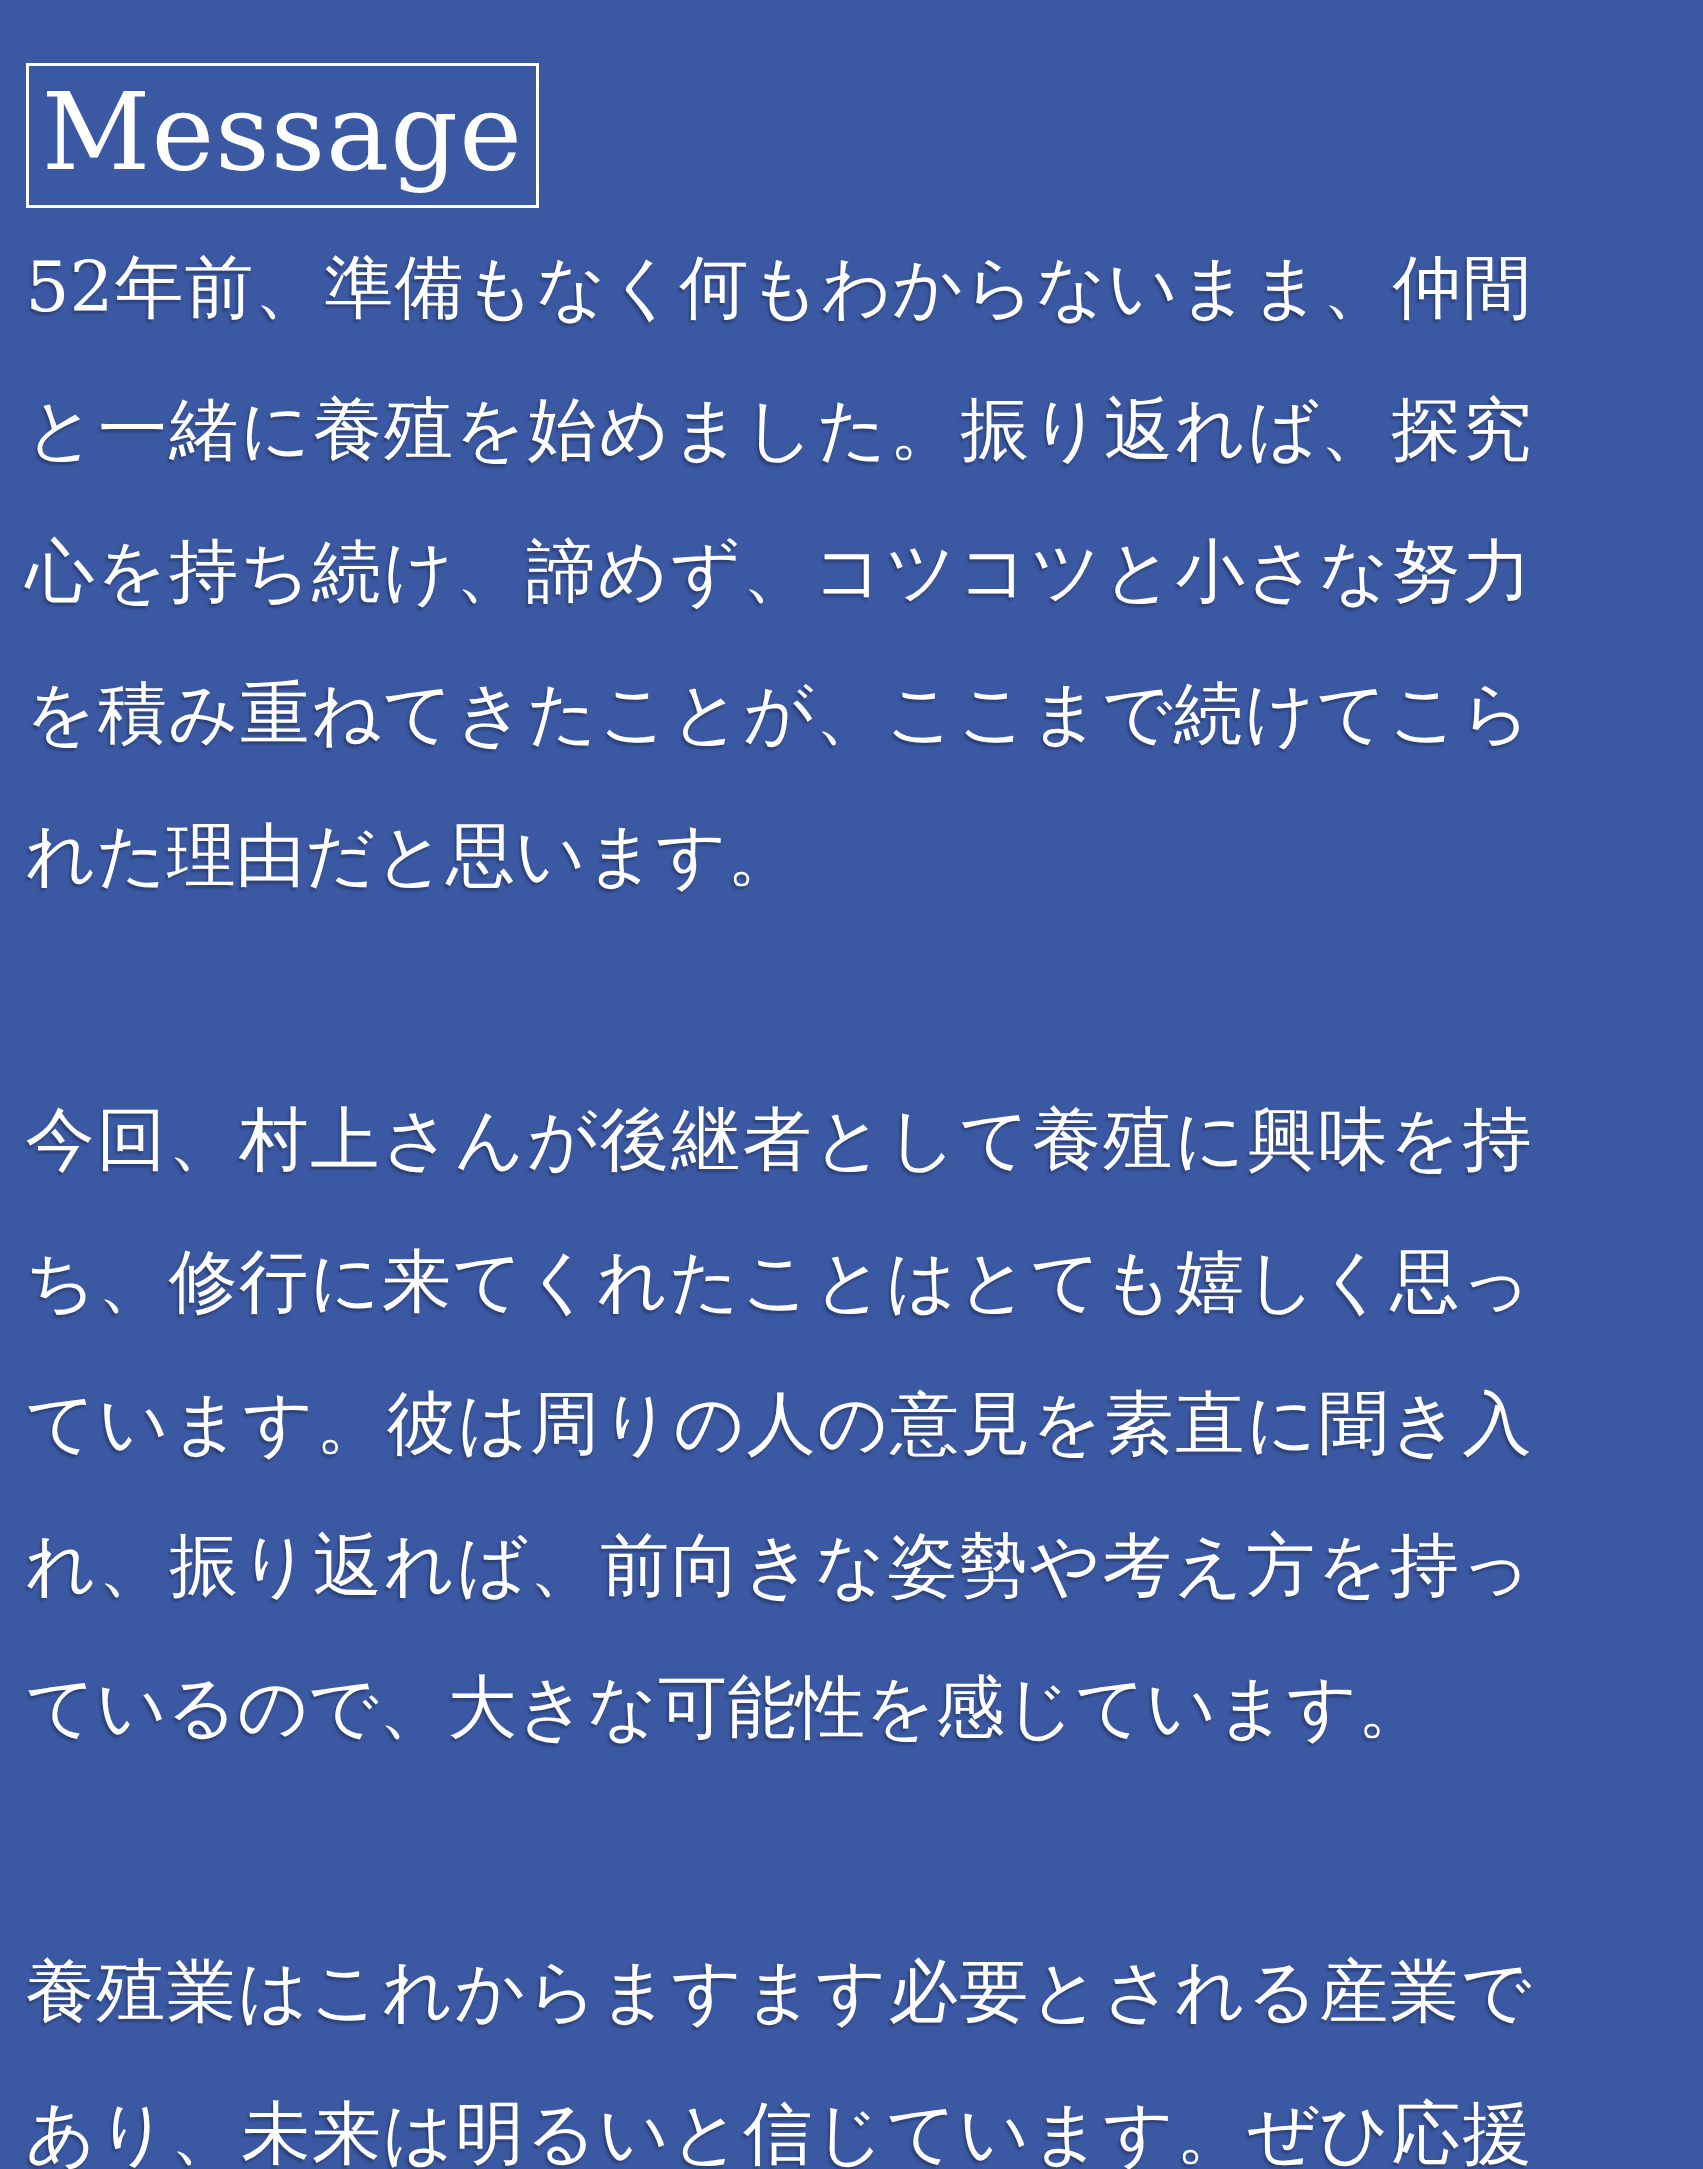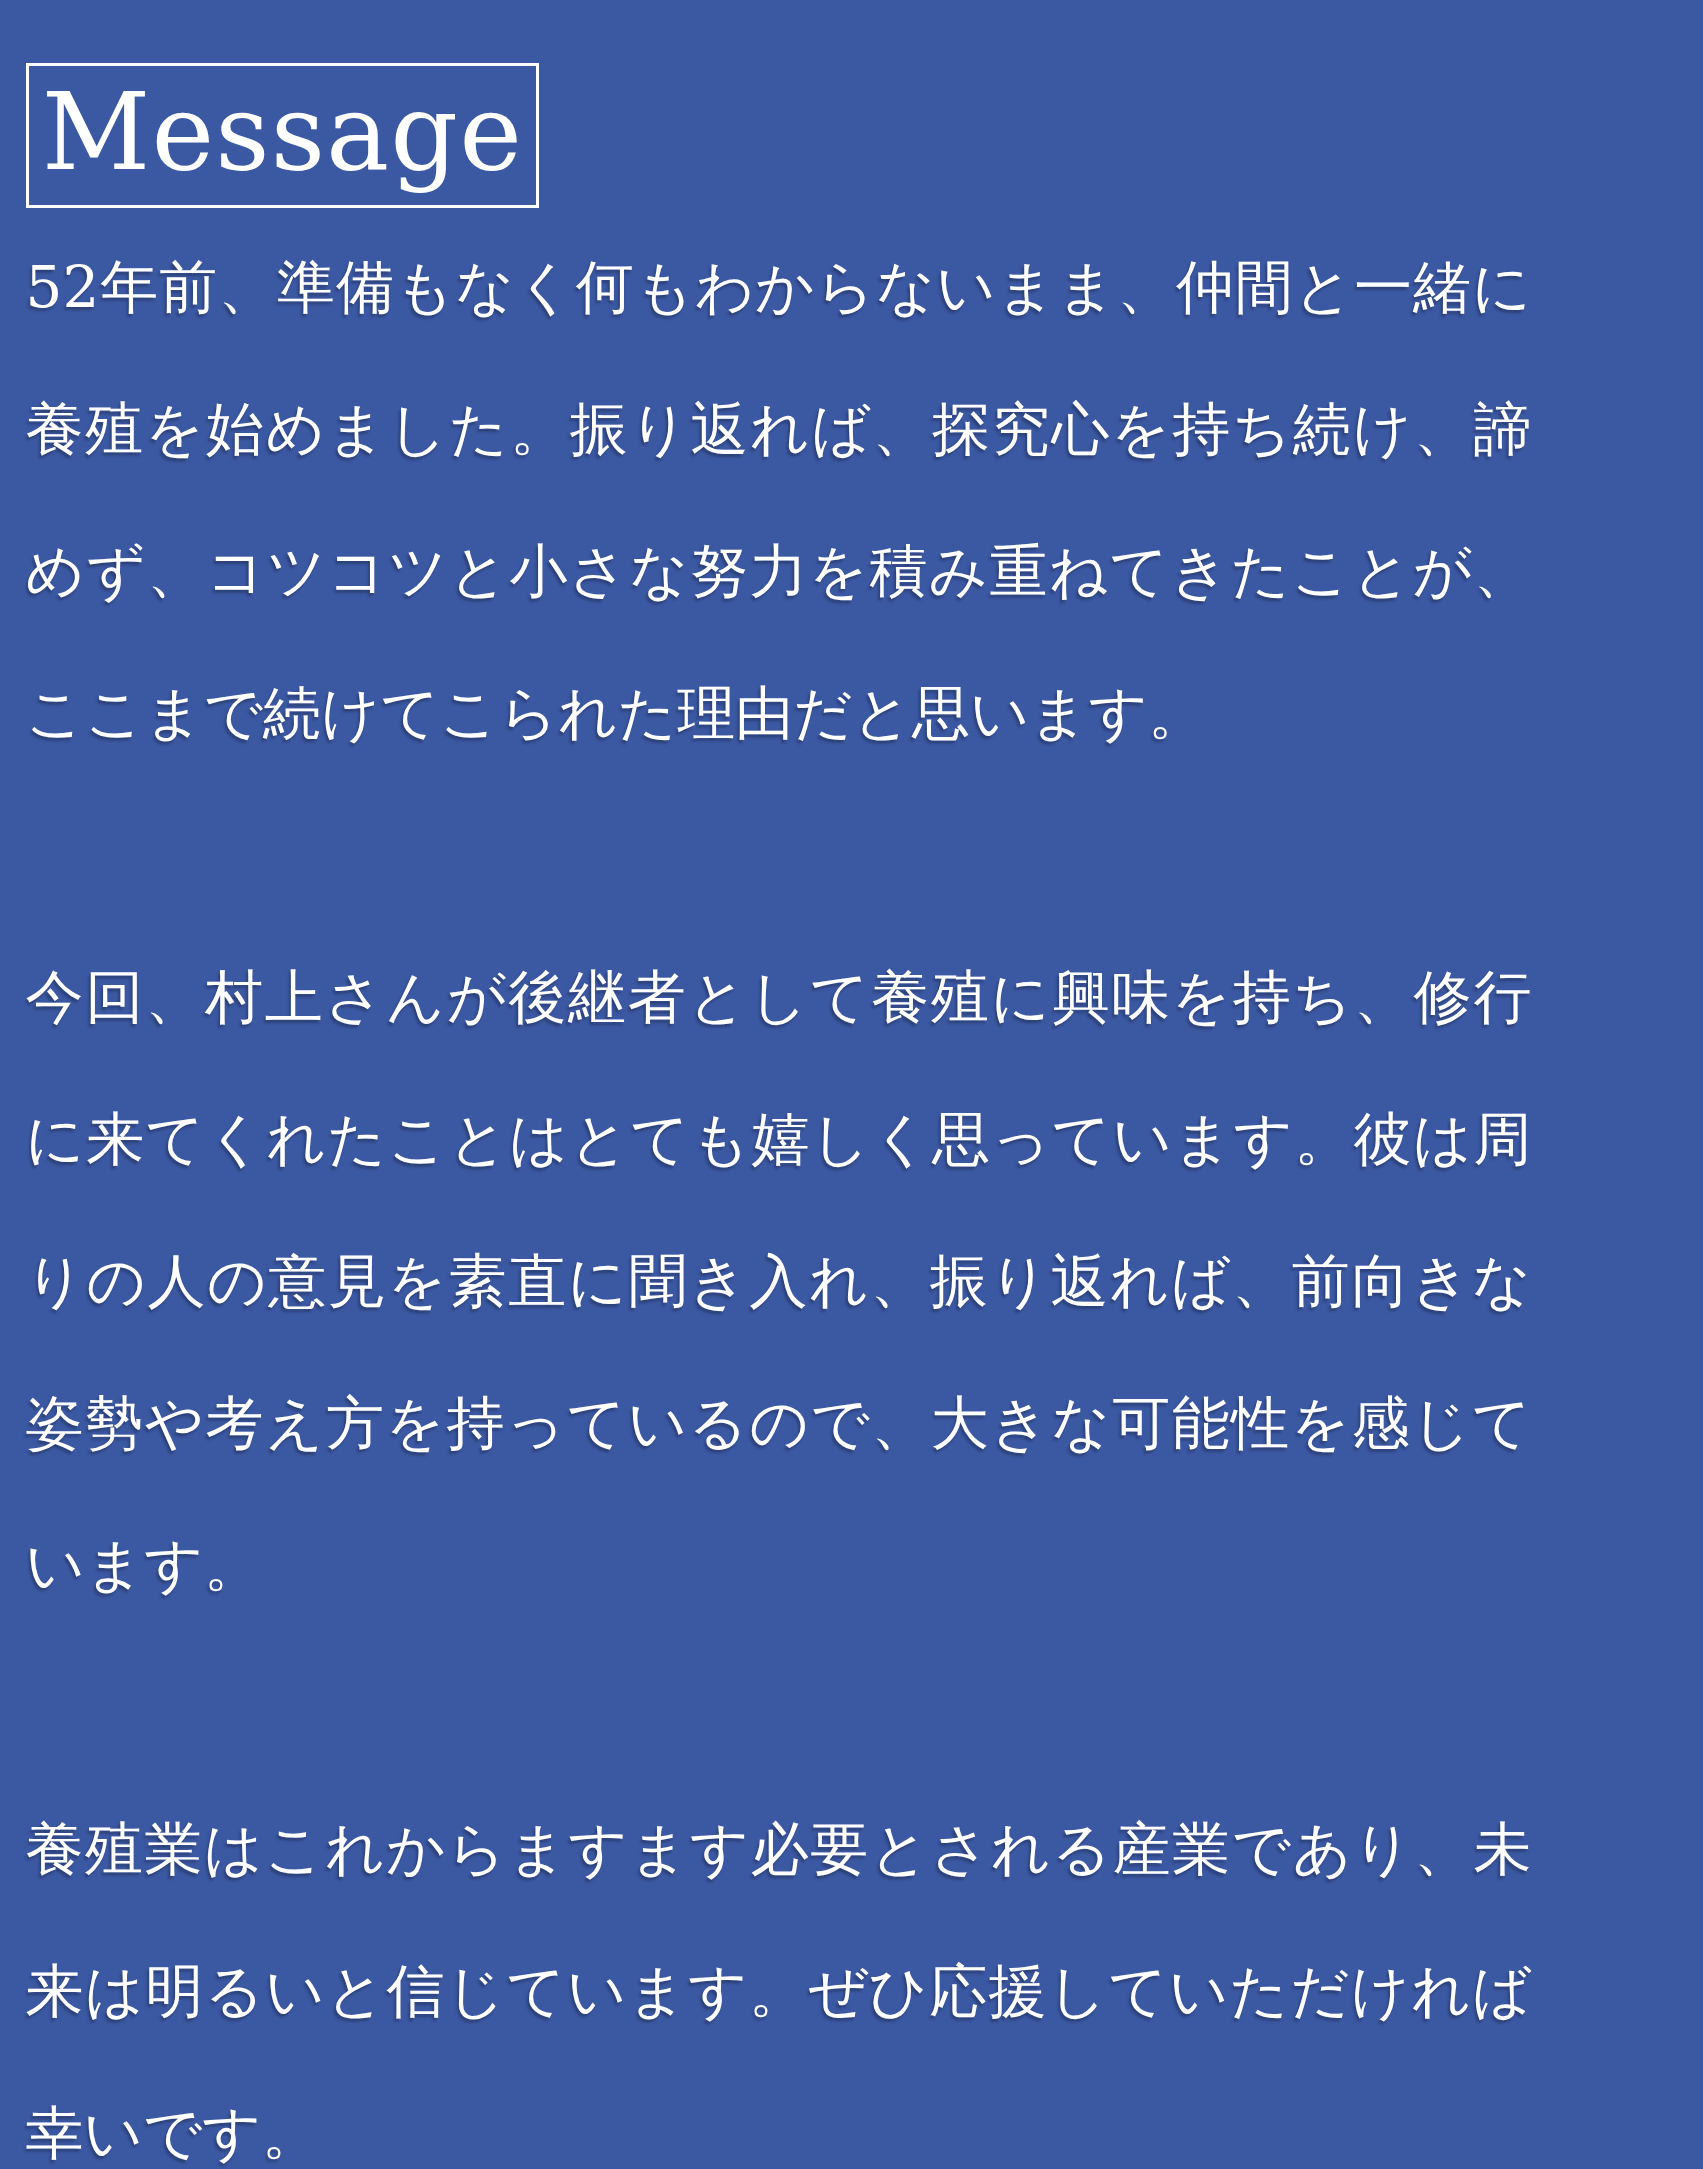--- a/index.html
+++ b/index.html
@@ -30,21 +30,21 @@
   .title-box h1 {
     margin: 0;
     font-size: 106px;
     line-height: 1.15;
     font-weight: normal;
     letter-spacing: 0.01em;
     white-space: nowrap;
   }
   .body-text {
     margin: 7.6px 0 142px 0;
-    font-size: 58px;
+    font-size: 69px;
     line-height: 142px;
     font-weight: normal;
     text-align: justify;
     text-justify: inter-ideograph;
     letter-spacing: 0;
     text-shadow: -1.9px 2.8px 2.8px rgba(0, 0, 0, 0.28);
   }
   .body-text:last-child {
     margin-bottom: 0;
   }

